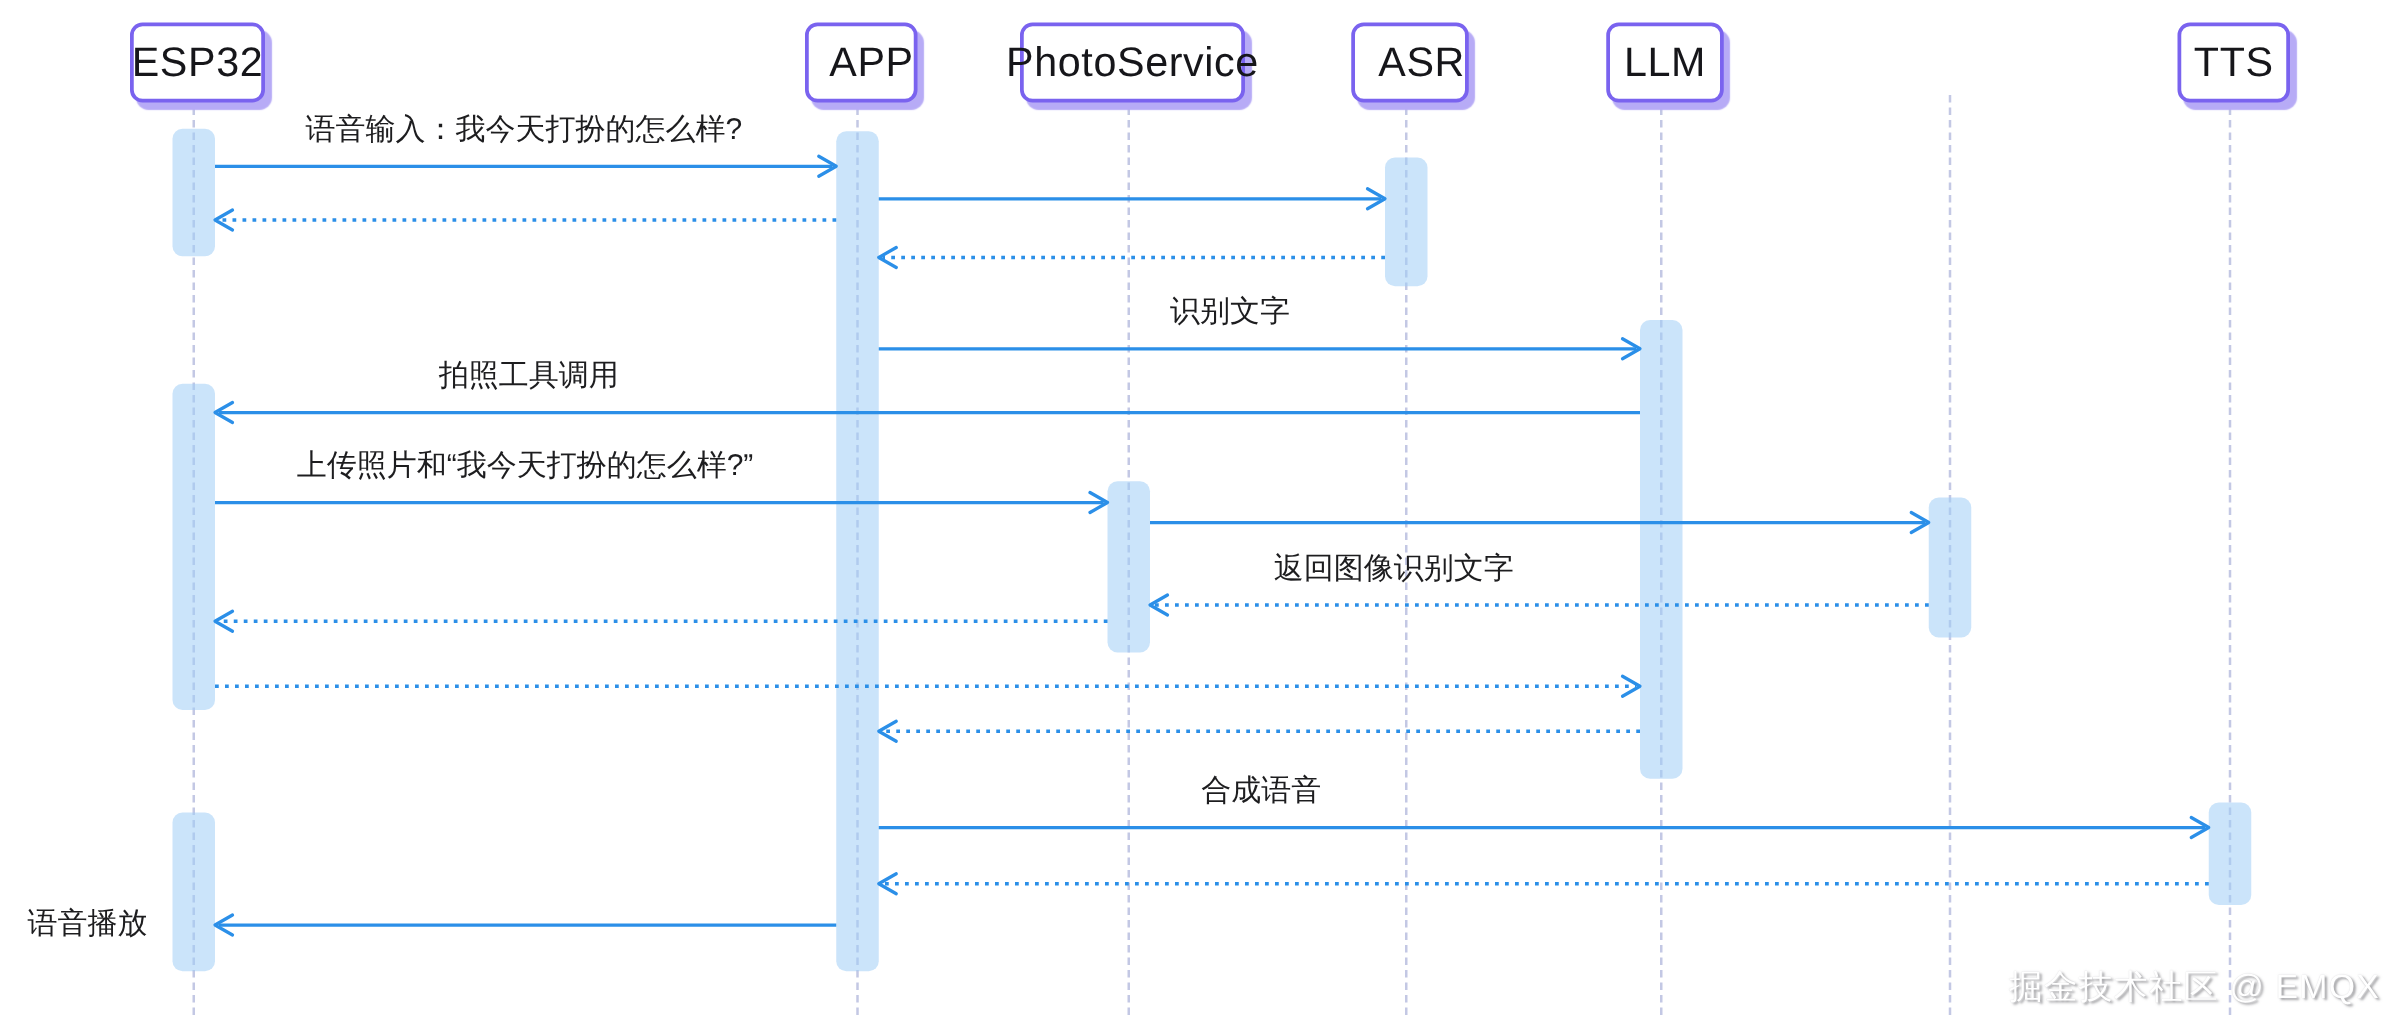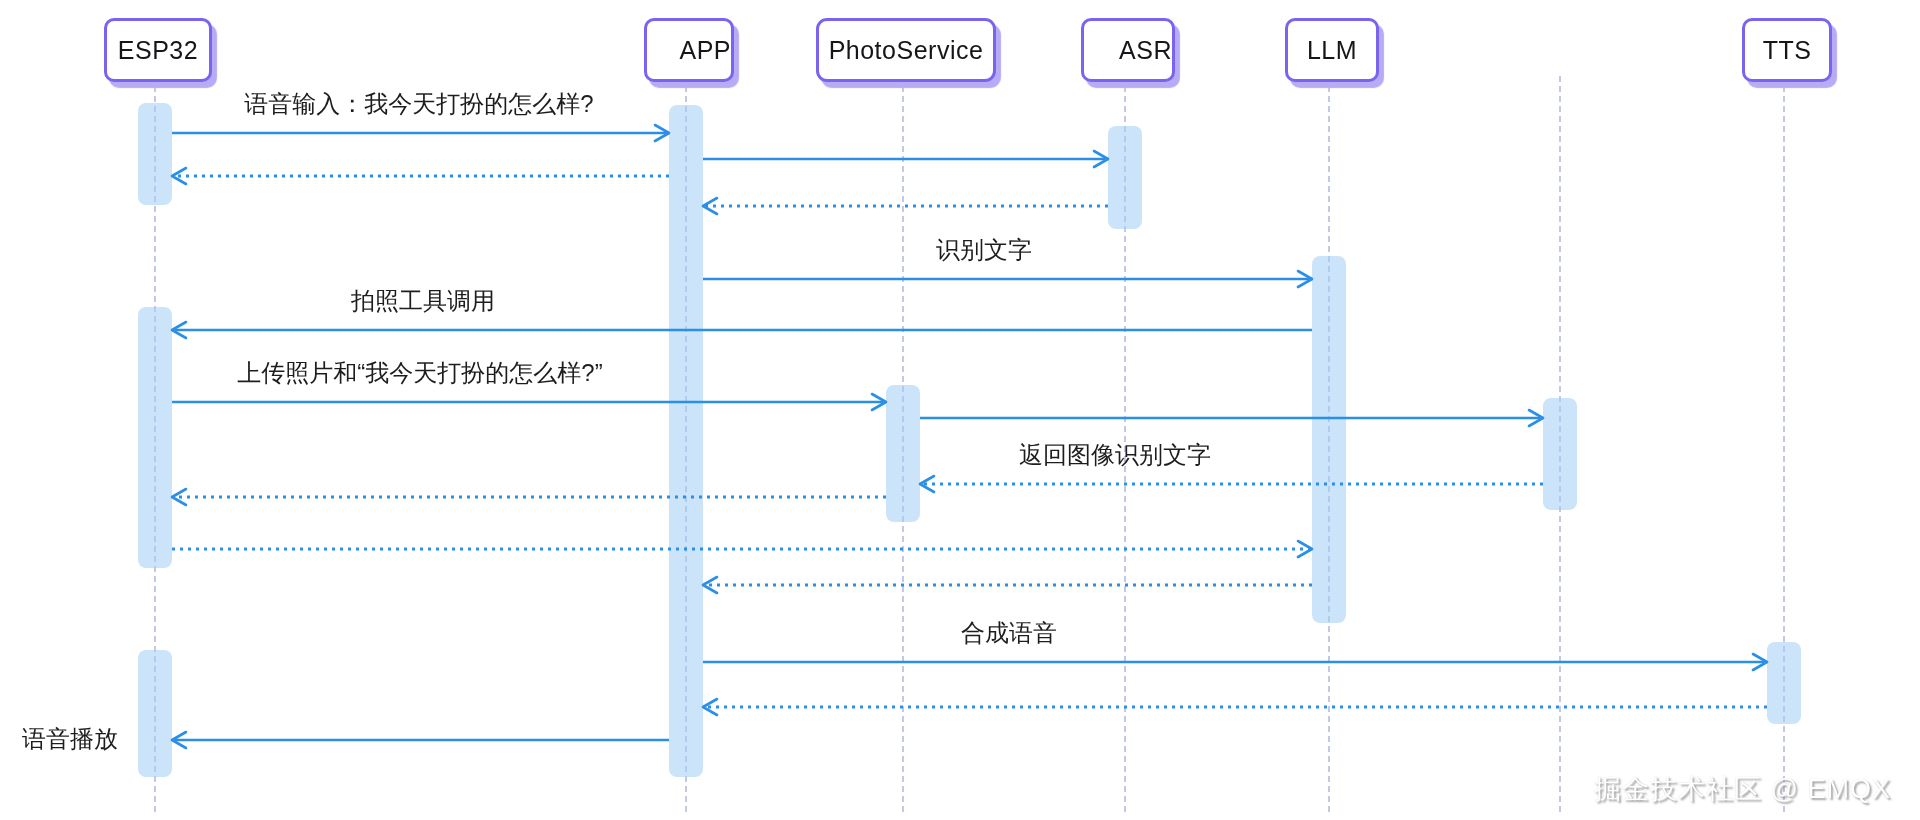--- a/index.html
+++ b/index.html
@@ -10,31 +10,31 @@
   .lifeline{
     position:absolute;width:0;border-left:2px dashed #c3c8e4;z-index:0;
   }
   .activation{
     position:absolute;background:rgba(160,206,245,0.55);border-radius:8px;z-index:1;
   }
   .participant-box{
     position:absolute;display:flex;align-items:center;justify-content:center;
     background:#ffffff;border:3px solid #7a63ef;border-radius:10px;
     box-shadow:5px 6px 1px #b7abf6;z-index:4;
-    font-size:25px;color:#16161a;letter-spacing:0.5px;white-space:nowrap;
+    font-size:33px;color:#16161a;letter-spacing:0.5px;white-space:nowrap;
   }
   #msg-layer{position:absolute;left:0;top:0;z-index:2;}
   .msg-label{
     position:absolute;z-index:5;font-size:24px;color:#1d1d1f;white-space:nowrap;
     line-height:30px;
     text-align:center;
   }
   .msg-label.center{transform:translateX(-50%);}
   #watermark{
-    position:absolute;right:29px;top:771px;z-index:6;
+    position:absolute;right:16px;top:771px;z-index:6;
     font-size:27px;letter-spacing:1px;color:#ffffff;white-space:nowrap;
     text-shadow:2px 2px 2px rgba(125,125,130,0.70), 0 0 1px rgba(175,175,180,0.55);
   }
 </style>
 </head>
 <body>
 
 <div id="canvas">
   <svg id="msg-layer" width="1920" height="820">
       <line x1="172" y1="133" x2="666" y2="133" stroke="#2b8fe8" stroke-width="2.6"></line>
@@ -91,21 +91,21 @@
     <div class="msg-label center" style="left: 420px; top: 358px;">上传照片和“我今天打扮的怎么样?”</div>
     <div class="msg-label center" style="left: 1115px; top: 440px;">返回图像识别文字</div>
     <div class="msg-label center" style="left: 1009px; top: 618px;">合成语音</div>
     <div class="msg-label" style="left: 22px; top: 724px;">语音播放</div>
     <div class="participant-box" style="left: 104px; top: 18px; width: 102px; height: 58px;">
       <span>ESP32</span>
     </div>
     <div class="participant-box" style="left: 644px; top: 18px; width: 84px; height: 58px; justify-content: flex-end;">
       <span>APP</span>
     </div>
-    <div class="participant-box" style="left: 816px; top: 18px; width: 174px; height: 58px; border-radius: 11px;">
+    <div class="participant-box" style="left: 816px; top: 18px; width: 174px; height: 58px;">
       <span>PhotoService</span>
     </div>
     <div class="participant-box" style="left: 1081px; top: 18px; width: 88px; height: 58px; justify-content: flex-end;">
       <span>ASR</span>
     </div>
     <div class="participant-box" style="left: 1285px; top: 18px; width: 88px; height: 58px;">
       <span>LLM</span>
     </div>
     <div class="participant-box" style="left: 1742px; top: 18px; width: 84px; height: 58px;">
       <span>TTS</span>

